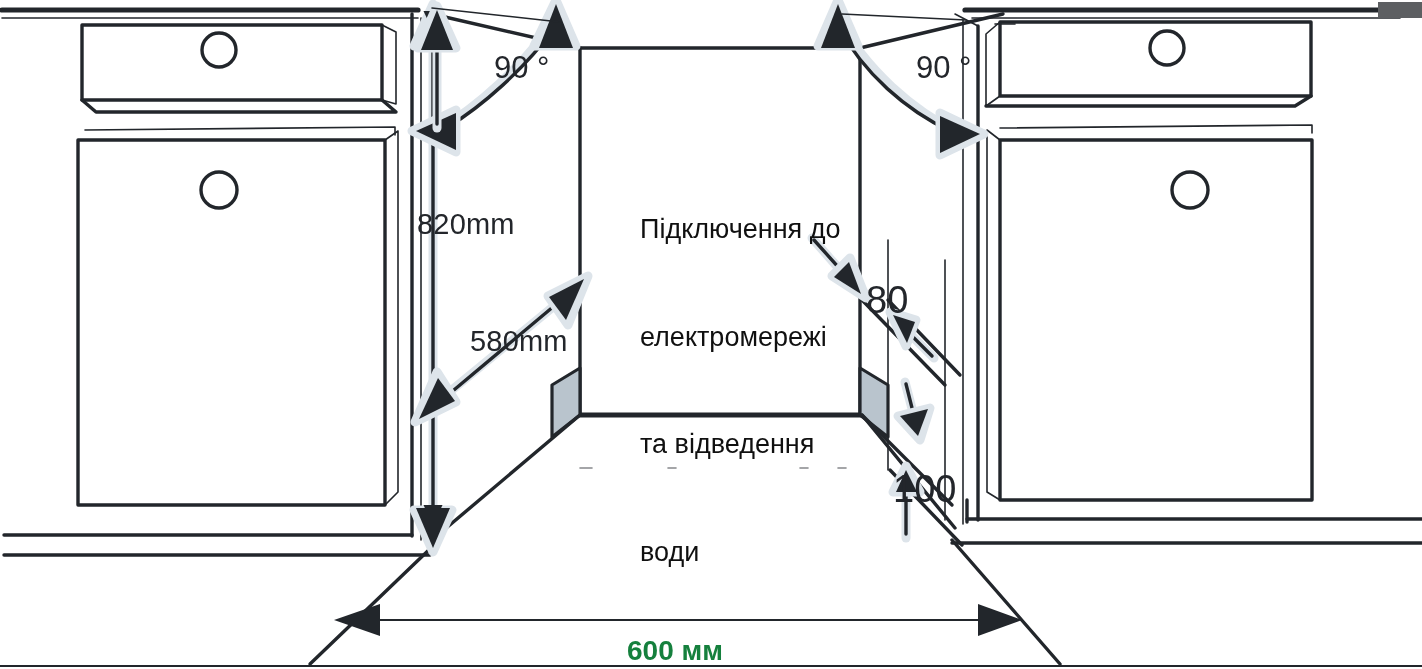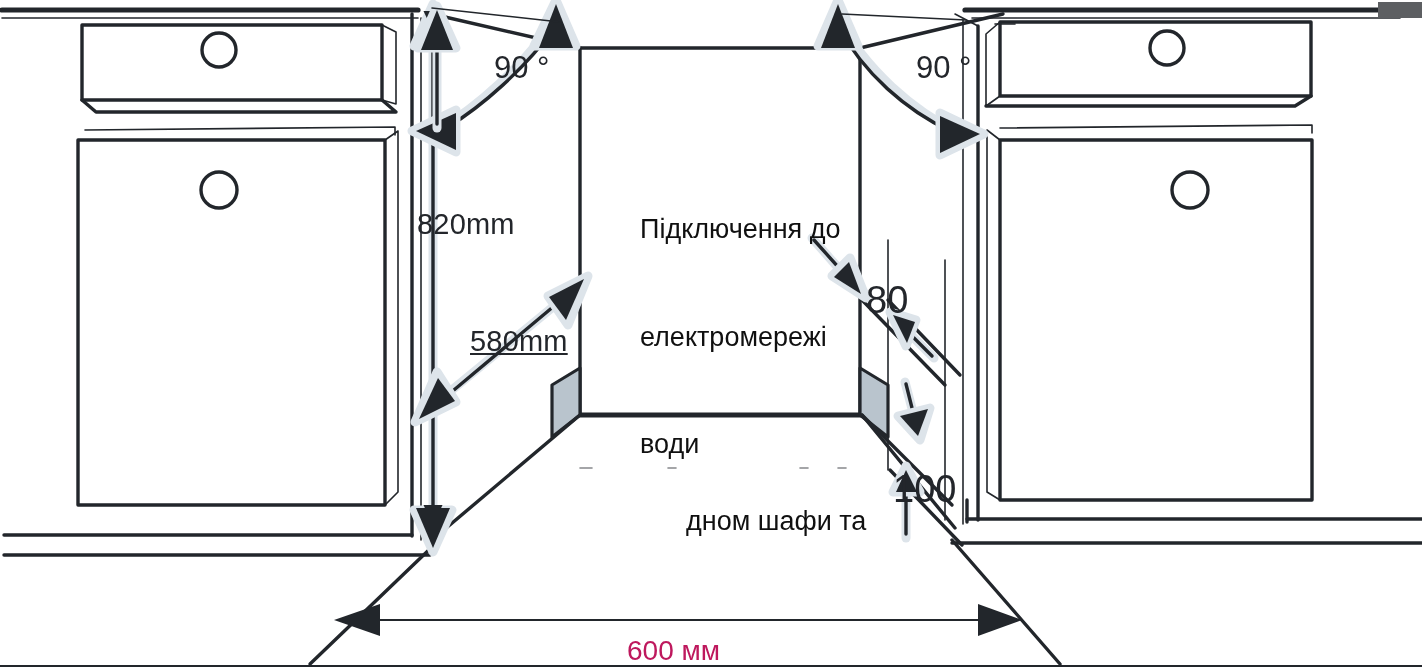--- a/index.html
+++ b/index.html
@@ -100,22 +100,22 @@
     color: #101010;
     line-height: 1.33;
   }
   .angle-lbl {
     font-size: 31px;
     color: #23262b;
     margin-left: 28px;
   }
   .bottom-lbl {
     font-size: 28px;
-    color: #be185d;
-    font-weight: 400;
+    color: #15803d;
+    font-weight: 700;
   }
 </style>
 </head>
 <body>
 
 <div id="stage">
 
   <svg class="layer" viewBox="0 0 1422 669">
 
     <g>
@@ -298,32 +298,32 @@
       <polygon class="solid-dark" points="1022,620 978,604 978,636"></polygon>
     </g>
   </svg>
 
   <div class="lbl angle-lbl" style="left:466px; top:50px;">90 °</div>
 
   <div class="lbl angle-lbl" style="left:888px; top:50px;">90 °</div>
 
   <div class="lbl dim-lbl" style="left:417px; top:207px;">820mm</div>
 
-  <div class="lbl dim-lbl" style="left:470px; top:324px;text-decoration:underline;">580mm</div>
+  <div class="lbl dim-lbl" style="left:470px; top:324px;">580mm</div>
 
   <div class="lbl dim-lbl-sm" style="left:866px; top:278px;">80</div>
 
   <div class="lbl dim-lbl-sm" style="left:893px; top:431px;margin-top:36px;">100</div>
 
   <div class="lbl note-lbl" style="left:640px; top:140px;">
     <div>Підключення до</div>
     <div>електромережі</div>
+    <div>та відведення</div>
     <div>води</div>
   </div>
 
   <div class="lbl note-lbl" style="left:686px; top:432px;">
-    <div>дном шафи та</div>
     
   </div>
 
   <div class="lbl bottom-lbl" style="left:627px; top:634px;">600 мм</div>
 
 </div>
 
 </body></html>

